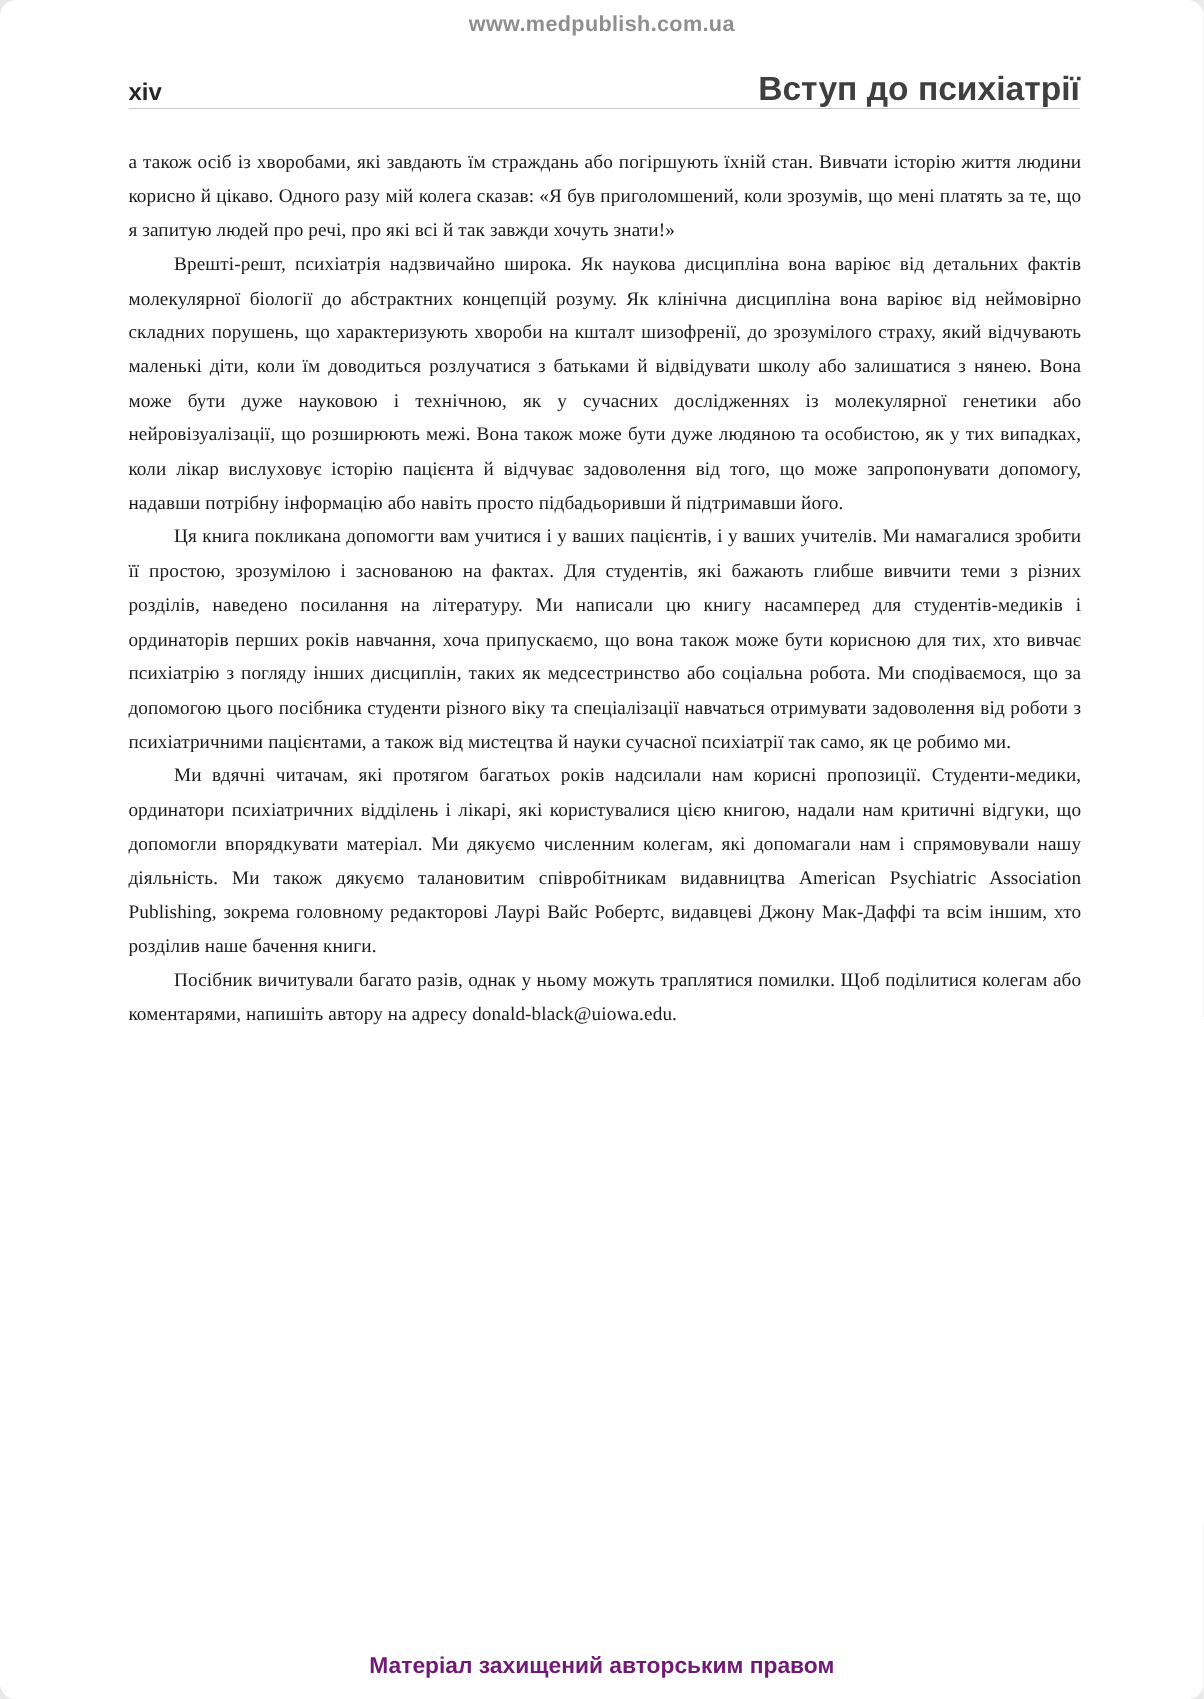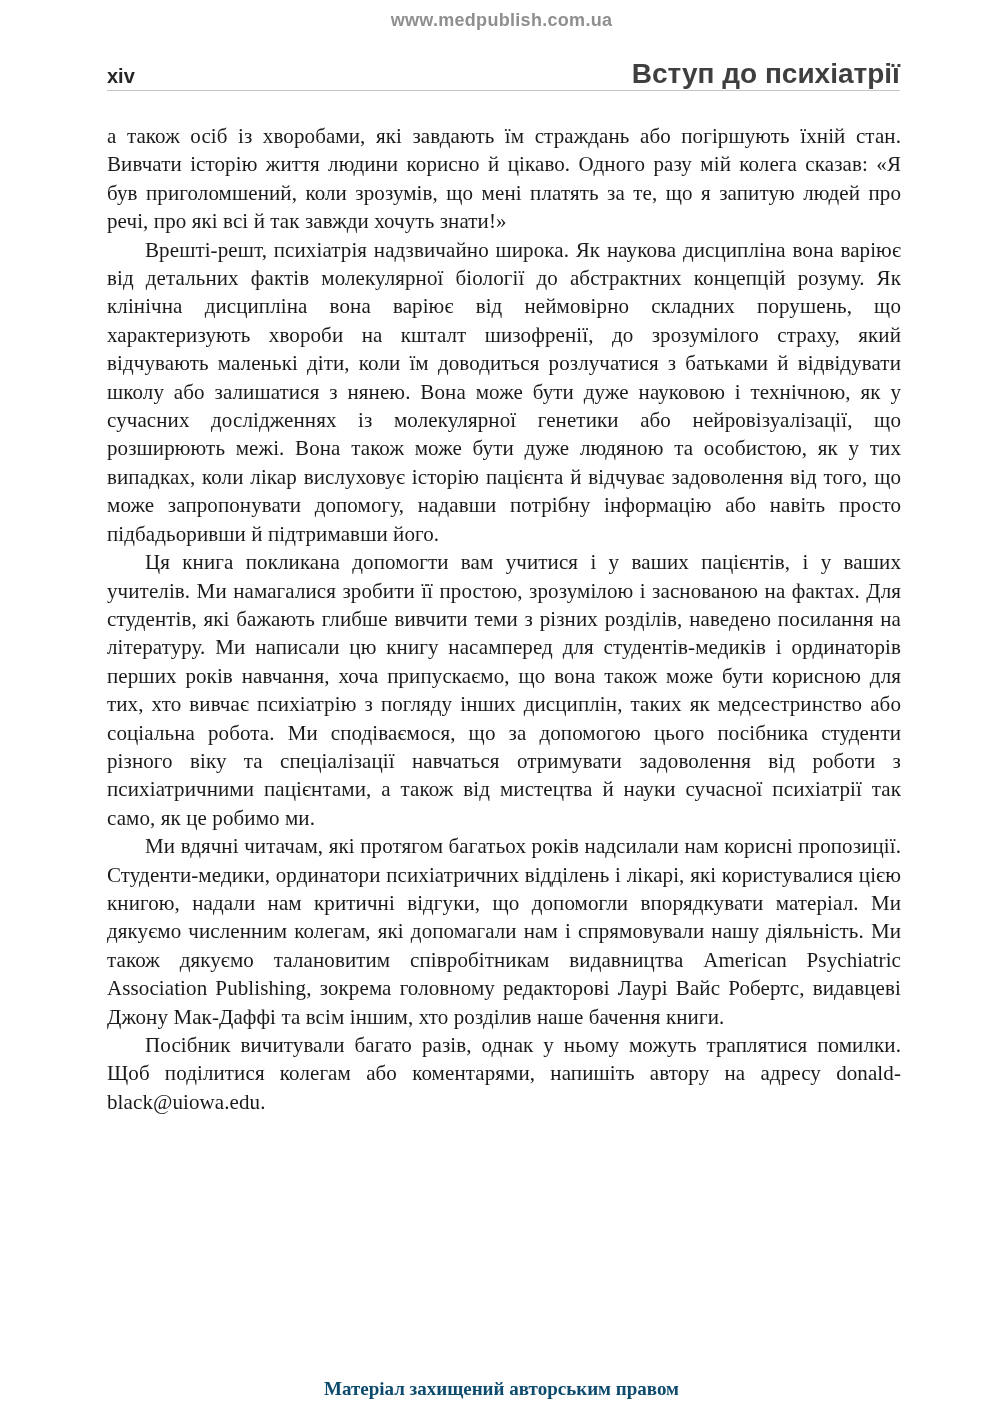--- a/index.html
+++ b/index.html
@@ -1,15 +1,15 @@
 <!DOCTYPE html>
 <html lang="uk"><head>
 <meta charset="utf-8">
 <style>
-  * { margin: 0; padding: 0; box-sizing: border-box; }
+  * { margin: 0; padding: 0; box-sizing: border-box; border-radius: 13px; }
   html, body { background: #e9e9e9; }
   .page {
     position: relative;
     width: 1003px;
     height: 1416px;
     margin: 0 auto;
     background: #ffffff;
     font-family: "Liberation Serif", serif;
     overflow: hidden;
   }
@@ -51,38 +51,38 @@
     left: 107px;
     width: 793px;
     border: none;
     border-top: 1px solid #c6c6c6;
   }
   .body-text {
     position: absolute;
     top: 122px;
     left: 107px;
     width: 794px;
-    font-size: 21px;
+    font-size: 16px;
     line-height: 28.4px;
     letter-spacing: 0.1px;
     color: #1a1a1a;
     text-align: justify;
   }
   .para { text-indent: 38px; }
   .para.no-indent { text-indent: 0; }
   .footer {
     position: absolute;
     bottom: 16px;
     left: 0;
     width: 100%;
     text-align: center;
-    font-family: Liberation Serif, serif;
+    font-family: Liberation Sans, sans-serif;
     font-size: 19px;
     font-weight: bold;
-    color: #0c4a6e;
+    color: #701a75;
   }
 </style>
 </head>
 <body>
 
 <div class="page">
 
   <div class="top-url">www.medpublish.com.ua</div>
 
   <div class="header">

